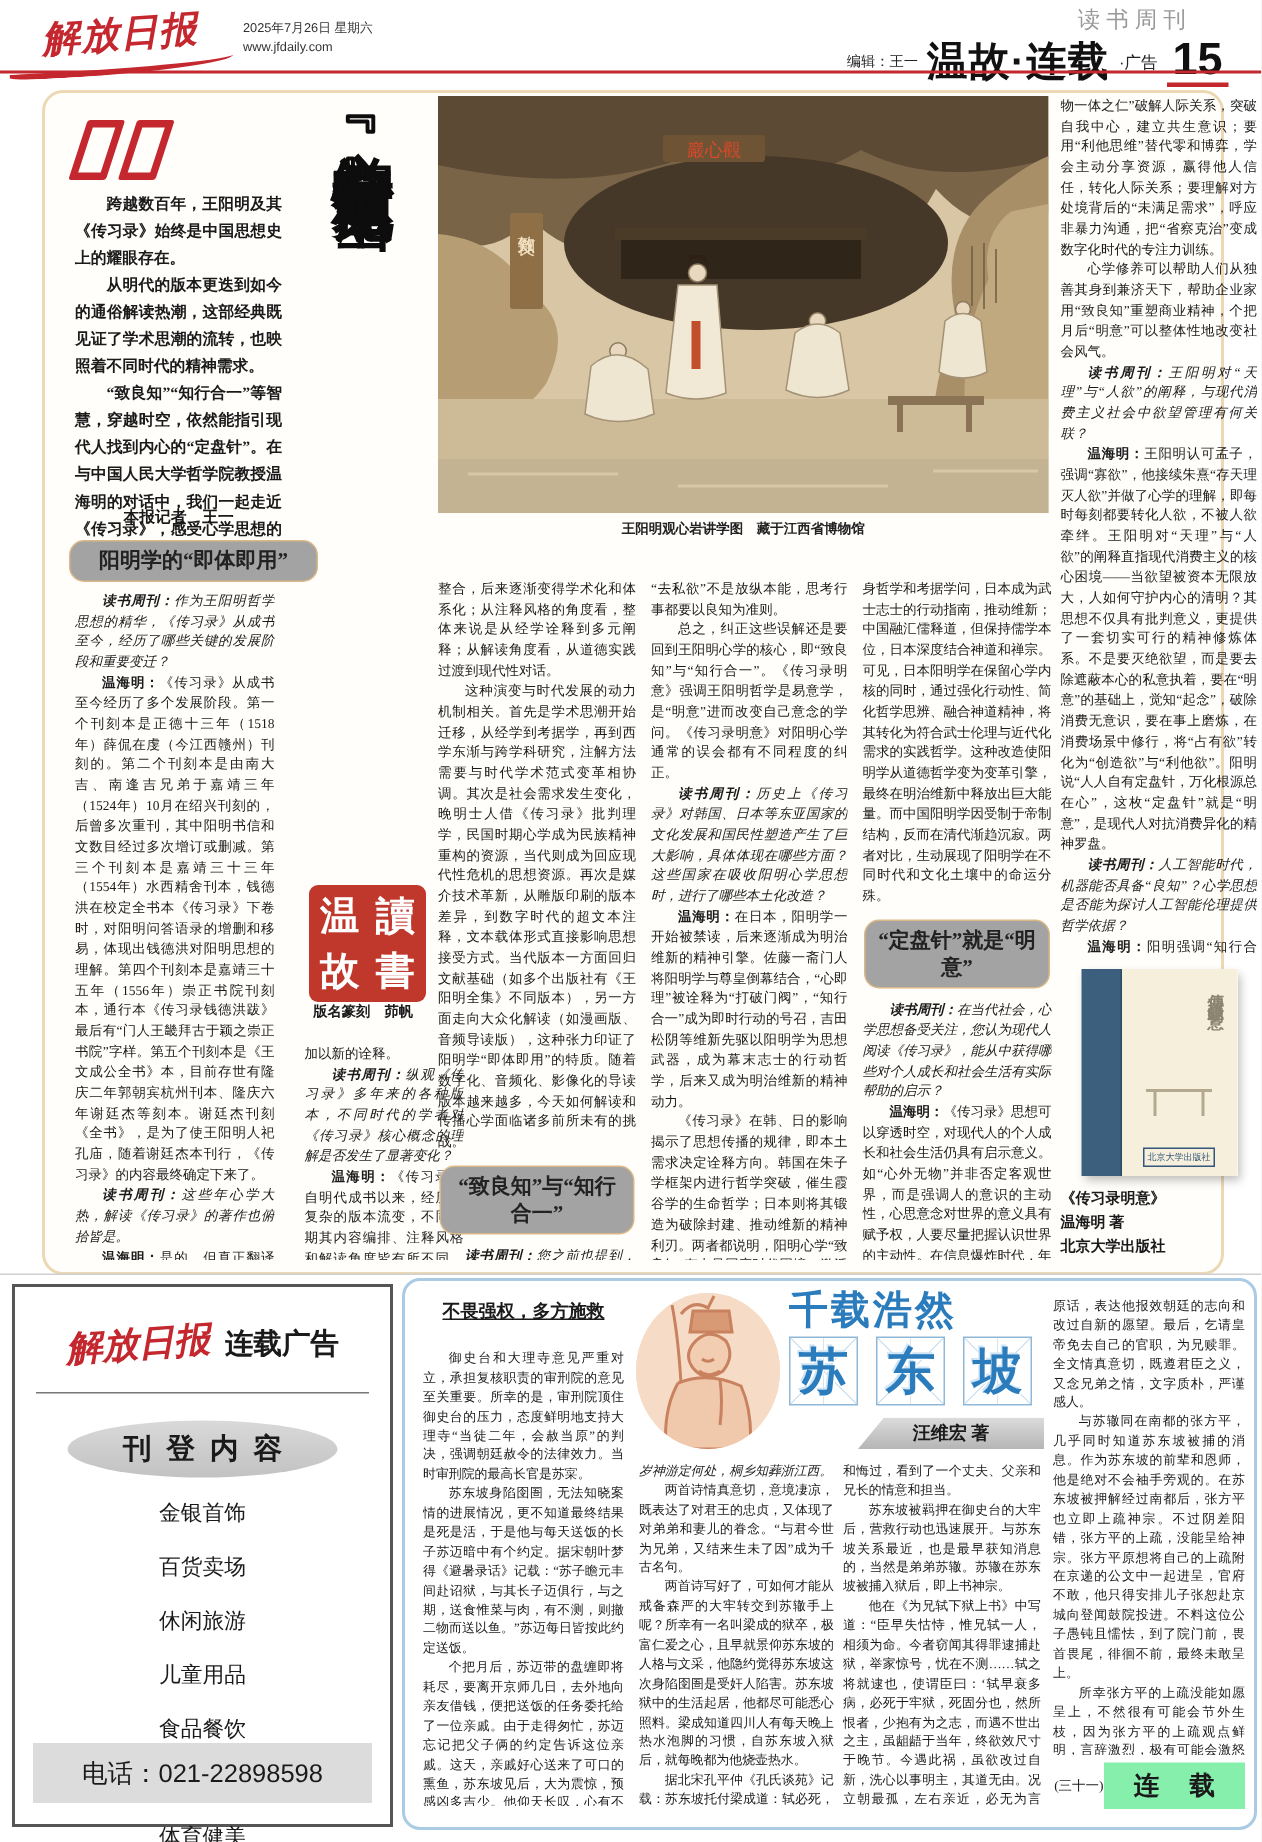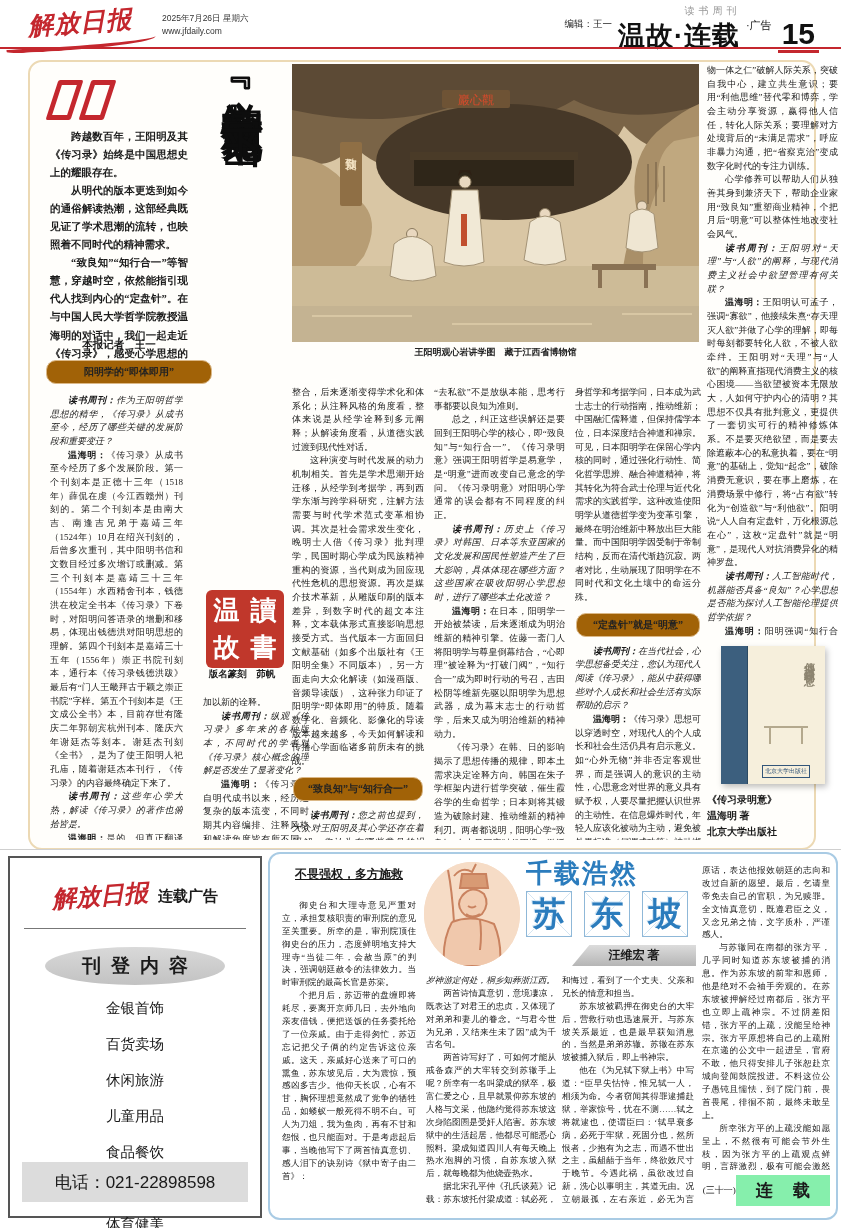--- a/index.html
+++ b/index.html
@@ -7,44 +7,44 @@
         font-family:"Liberation Serif","DejaVu Serif",serif;color:#1a1a1a;}
   
   .hdr{position:absolute;left:0;top:0;width:841px;height:50px;}
   .masthead{position:absolute;left:28px;top:6px;color:#c4272e;font-weight:bold;
             font-style:italic;font-size:25px;transform:rotate(-4deg);letter-spacing:1px;}
   .mast-swoosh{position:absolute;left:6px;top:38px;width:150px;height:8px;
                border-bottom:4px solid #c4272e;border-radius:0 0 100% 20%;transform:rotate(-3deg);}
   .hdr-date{position:absolute;left:162px;top:12px;font-size:8.5px;line-height:1.5;color:#333;
             font-family:"Liberation Sans",sans-serif;}
   .hdr-right{position:absolute;right:22px;top:4px;text-align:right;font-family:"Liberation Sans",sans-serif;}
-  .weekly{font-size:10px;color:#999;letter-spacing:4px;display:block;text-align:left;margin-left:120px;width:110px;font-family:Liberation Mono, monospace;}
-  .hdr-row{display:flex;align-items:flex-start;gap:6px;}
+  .weekly{font-size:15px;color:#999;letter-spacing:4px;display:block;text-align:right;margin-left:120px;width:110px;font-family:Liberation Mono, monospace;}
+  .hdr-row{display:flex;align-items:center;gap:6px;}
   .editor{font-size:9.5px;color:#222;}
   .section-big{font-size:27px;font-weight:bold;color:#111;letter-spacing:1px;}
   .section-sub{font-size:11px;color:#222;}
   .pageno{font-size:30px;font-weight:bold;color:#111;border-bottom:3px solid #c4272e;padding:0 4px;line-height:1.05;}
   .redline{position:absolute;left:0;top:47px;width:841px;border-bottom:2px solid #c4272e;}
   
   .frame{position:absolute;left:28px;top:60px;width:784px;height:786px;
          border:2px solid #ecd9b4;border-radius:14px;background:#fffefb;}
   .cols p{margin:0;text-indent:2em;text-align:justify;font-size:9px;line-height:1.52;}
   .cols p.q{font-style:italic;}
   .cols p.cont{text-indent:0;}
   .cols p b{font-weight:bold;}
   
   .quote-marks{position:absolute;left:52px;top:80px;display:flex;gap:8px;}
   .qm{width:15px;height:30px;border:5px solid #c4272e;transform:skewX(-18deg);border-radius:2px;}
   .intro{position:absolute;left:50px;top:128px;width:138px;}
   .intro p{margin:0;text-indent:2em;font-size:10.5px;line-height:1.72;font-weight:600;text-align:justify;}
   .byline{position:absolute;left:50px;top:338px;width:138px;text-align:center;
           font-size:10.5px;font-weight:bold;}
   
-  .badge{position:absolute;border:1px solid #dbb887;border-radius:10px;background:#a16207;
-         font-size:10px;font-weight:bold;text-align:center;padding:4px 6px;color:#222;}
+  .badge{position:absolute;border:1px solid #dbb887;border-radius:10px;background:#a3a3a3;
+         font-size:14px;font-weight:bold;text-align:center;padding:4px 6px;color:#222;}
   .badge.inline{position:static;display:block;margin:8px auto;width:88%;}
   
   .headline{position:absolute;left:196px;top:64px;height:524px;width:92px;
             display:flex;justify-content:center;}
   .headline span{writing-mode:vertical-rl;font-size:41px;font-weight:bold;line-height:1;
                  letter-spacing:3px;color:#0d0d0d;}
   
   .seal{position:absolute;left:206px;top:590px;width:72px;height:72px;background:#c0372b;
         border-radius:6px;display:grid;grid-template-columns:1fr 1fr;grid-template-rows:1fr 1fr;padding:3px;gap:2px;}
   .seal span{color:#fff;font-size:26px;font-weight:bold;display:flex;align-items:center;justify-content:center;
@@ -76,21 +76,21 @@
   .face .press{position:absolute;left:50%;bottom:6px;transform:translateX(-50%);
                font-size:6px;color:#33567a;border:1px solid #33567a;padding:1px 2px;white-space:nowrap;}
   .book-cap{margin-top:8px;font-size:10px;font-weight:bold;line-height:1.6;}
   .book-cap div{margin:0;}
   
   .divider{position:absolute;left:0;top:849px;width:841px;border-top:1px solid #cfcfcf;}
   .adbox{position:absolute;left:8px;top:856px;width:250px;height:358px;border:2px solid #555;
          background:#fff;}
   .ad-head{display:flex;align-items:center;justify-content:center;gap:10px;margin-top:22px;}
   .jfrb{color:#c4272e;font-weight:bold;font-style:italic;font-size:24px;transform:rotate(-4deg);}
-  .ad-title{font-size:15px;font-weight:bold;font-family:"Liberation Sans",sans-serif;}
+  .ad-title{font-size:19px;font-weight:bold;font-family:"Liberation Sans",sans-serif;}
   .ad-hr{margin:16px 14px 0;border-top:1px solid #777;}
   .ad-ellipse{margin:18px auto 0;width:180px;height:38px;border-radius:50%;
               background:linear-gradient(#d9d9d9,#c2c2c2);display:flex;align-items:center;justify-content:center;
               font-size:19px;font-weight:bold;letter-spacing:10px;text-indent:10px;}
   .ad-grid{margin:14px 12px 0;display:grid;grid-template-columns:1fr;row-gap:17px;}
   .ad-grid p{margin:0;font-size:14.5px;text-align:center;text-indent:0;}
   .ad-phone{position:absolute;left:12px;right:12px;bottom:14px;height:40px;background:#dcdcdc;
             display:flex;align-items:center;justify-content:center;font-size:17px;
             font-family:"Liberation Sans",sans-serif;}
   
@@ -318,20 +318,21 @@
         <p>教育出版</p>
       </div>
     <div class="ad-phone">电话：021-22898598</div>
   </div>
 
   <div class="serialbox">
     <div class="scol s1">
       <h3 class="s-head">不畏强权，多方施救</h3>
       <div>
           <p>御史台和大理寺意见严重对立，承担复核职责的审刑院的意见至关重要。所幸的是，审刑院顶住御史台的压力，态度鲜明地支持大理寺“当徒二年，会赦当原”的判决，强调朝廷赦令的法律效力。当时审刑院的最高长官是苏寀。</p>
+          <p>苏东坡身陷囹圄，无法知晓案情的进展情况，更不知道最终结果是死是活，于是他与每天送饭的长子苏迈暗中有个约定。据宋朝叶梦得《避暑录话》记载：“苏子瞻元丰间赴诏狱，与其长子迈俱行，与之期，送食惟菜与肉，有不测，则撤二物而送以鱼。”苏迈每日皆按此约定送饭。</p>
           <p>个把月后，苏迈带的盘缠即将耗尽，要离开京师几日，去外地向亲友借钱，便把送饭的任务委托给了一位亲戚。由于走得匆忙，苏迈忘记把父子俩的约定告诉这位亲戚。这天，亲戚好心送来了可口的熏鱼，苏东坡见后，大为震惊，预感凶多吉少。他仰天长叹，心有不甘，胸怀理想竟然成了党争的牺牲品，如蝼蚁一般死得不明不白。可人为刀俎，我为鱼肉，再有不甘和怨恨，也只能面对。于是考虑起后事，当晚他写下了两首情真意切、感人泪下的诀别诗《狱中寄子由二首》：</p>
         </div>
     </div>
 
     <div class="s-graphic">
       <div class="portrait">
         <svg width="96" height="104" viewBox="0 0 96 104">
           <rect width="96" height="104" fill="#f6dcc6"></rect>
           <g stroke="#c9825f" stroke-width="2" fill="none">
             <path d="M30,14 q8,-10 18,-4 l4,-8"></path>

